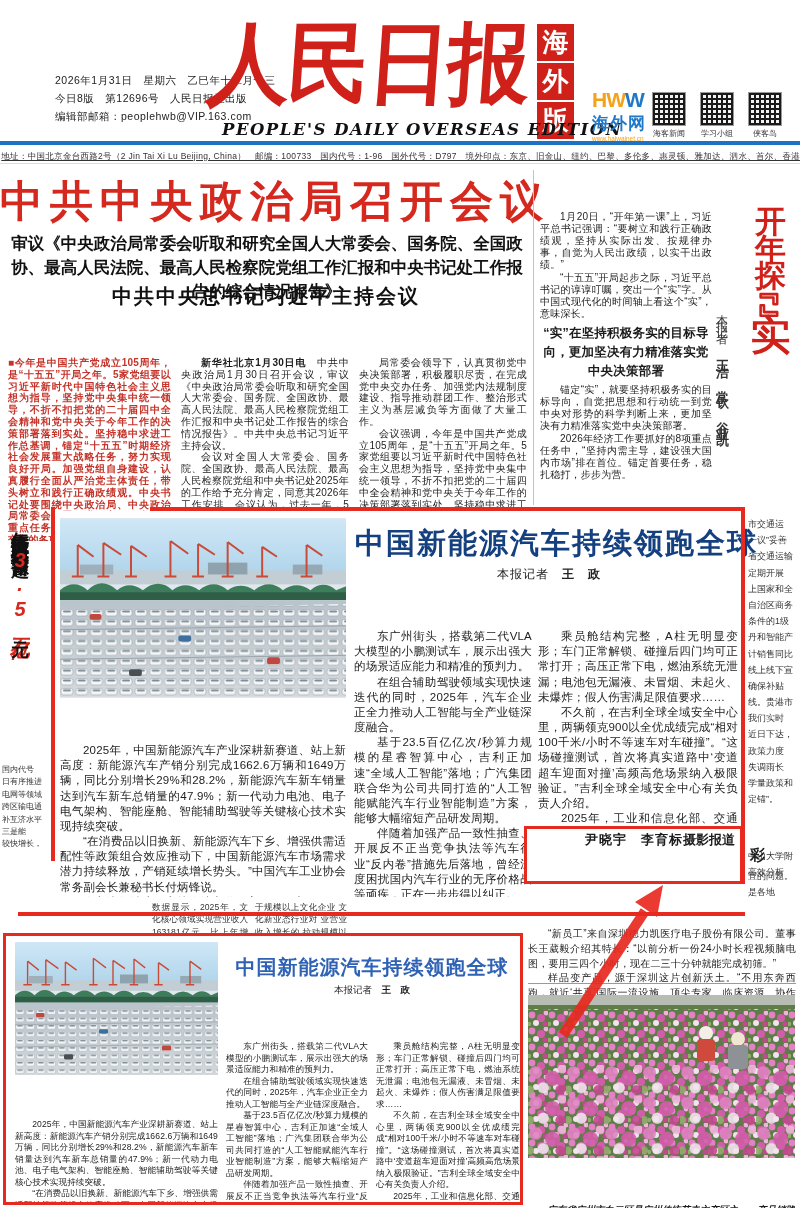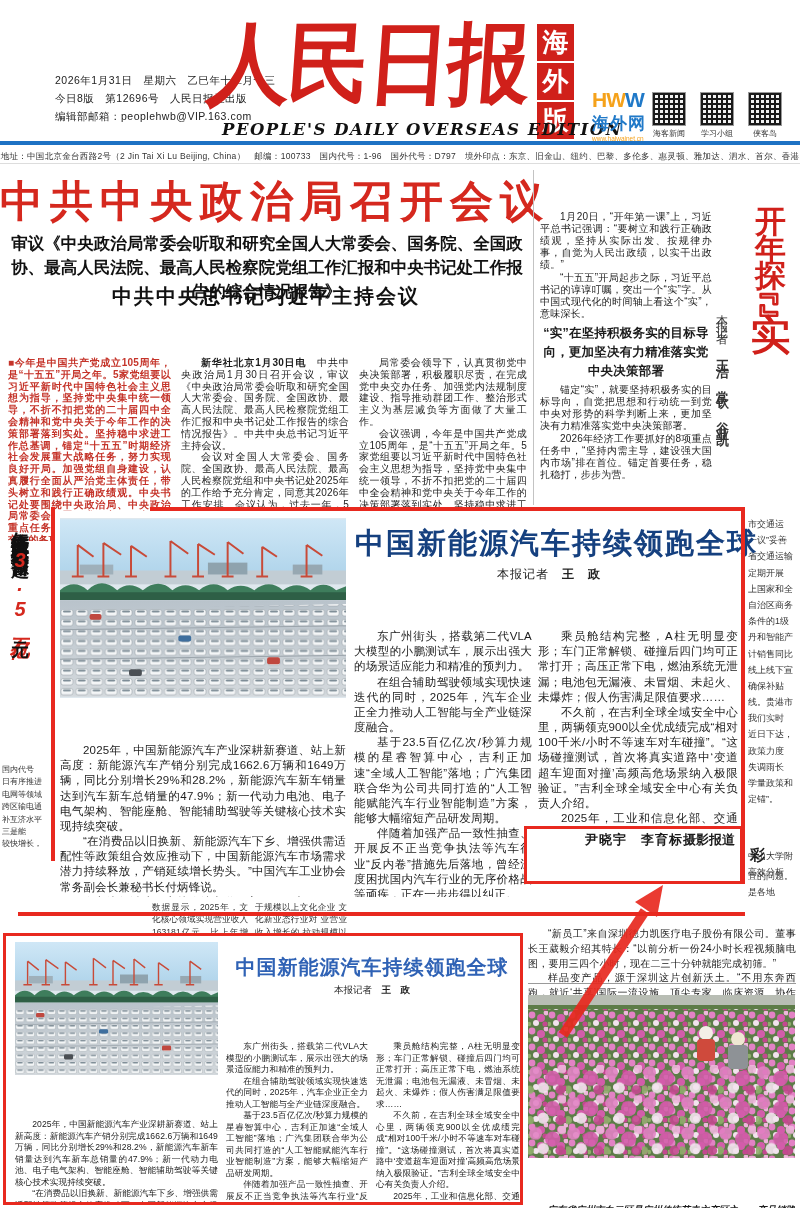--- a/index.html
+++ b/index.html
@@ -21,21 +21,21 @@
                font-size:16.5px; letter-spacing:1.5px; color:#111; white-space:nowrap; }
   .hww-h { font-weight:900; font-size:21px; letter-spacing:-1px; }
   .hww-h .o { color:#f5a21b; } .hww-h .b { color:#2079c8; }
   .hww-cn { color:#2079c8; font-weight:900; font-size:17px; letter-spacing:1px; }
   .hww-url { color:#f5a21b; font-size:6.5px; }
   .qr { width:34px; height:34px; border:1px solid #999;
         background-image:repeating-linear-gradient(0deg,#1a1a1a 0 2px,transparent 2px 5px),
                          repeating-linear-gradient(90deg,#1a1a1a 0 2px,#f2f2f2 2px 5px); }
   .qr-label { font-size:8px; color:#333; text-align:center; margin-top:2px; }
   .blue-bar { background:#1d72c4; }
-  .addr { font-size:8.5px; color:#333; text-align:center; letter-spacing:.3px; }
+  .addr { font-size:8.5px; color:#333; text-align:right; letter-spacing:.3px;text-decoration:underline; }
 
   
   .lead-head { color:#d5281e; font-weight:900; font-size:43px; letter-spacing:7px;
                text-align:center; white-space:nowrap; font-family:"DejaVu Serif",serif; }
   .lead-sub { font-weight:bold; font-size:16.5px; line-height:1.45; text-align:center; color:#111; }
   .lead-deck { font-weight:900; font-size:20px; letter-spacing:2px; text-align:center; color:#111; }
   .col10 { font-size:10px; line-height:1.18; letter-spacing:.2px; }
   .col10 p { text-indent:2em; }
   .redcol { color:#c5342a; font-weight:bold; }
   .b { font-weight:bold; }

